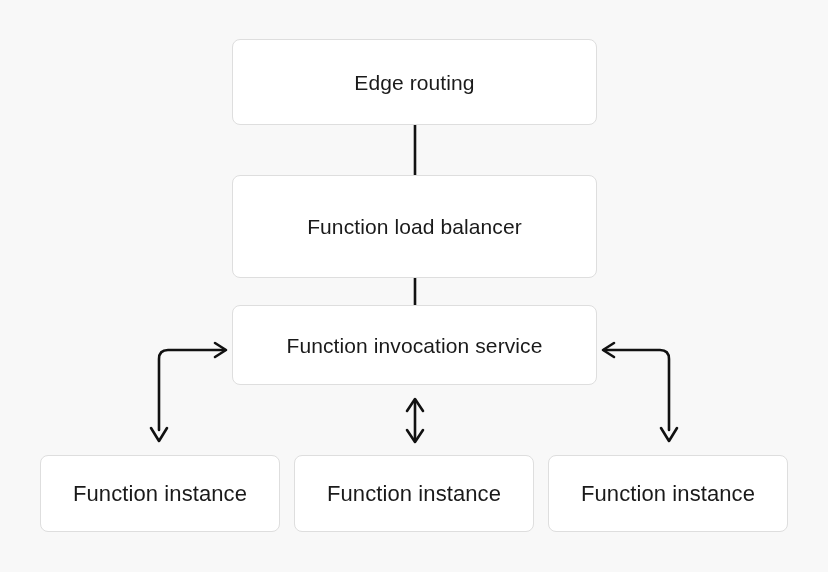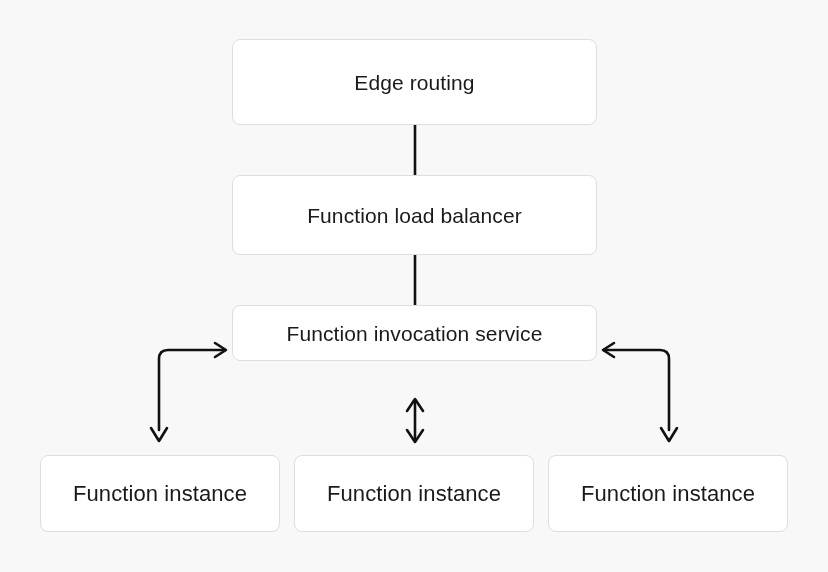--- a/index.html
+++ b/index.html
@@ -46,22 +46,22 @@
     letter-spacing: 0.1px;
     white-space: nowrap;
     text-align: center;
   }
   .node-small .node-label {
     font-size: 22px;
   }
 
   
   #node-edge-routing        { left: 232px; top: 39px;  width: 365px; height: 86px; }
-  #node-load-balancer       { left: 232px; top: 175px; width: 365px; height: 80px; }
-  #node-invocation-service  { left: 232px; top: 305px; width: 365px; height: 56px; }
+  #node-load-balancer       { left: 232px; top: 175px; width: 365px; height: 103px; }
+  #node-invocation-service  { left: 232px; top: 305px; width: 365px; height: 80px; }
 
   
   #node-instance-1 { left: 40px;  top: 455px; width: 240px; height: 77px; }
   #node-instance-2 { left: 294px; top: 455px; width: 240px; height: 77px; }
   #node-instance-3 { left: 548px; top: 455px; width: 240px; height: 77px; }
 </style>
 </head>
 <body>
 
 <div id="canvas">

